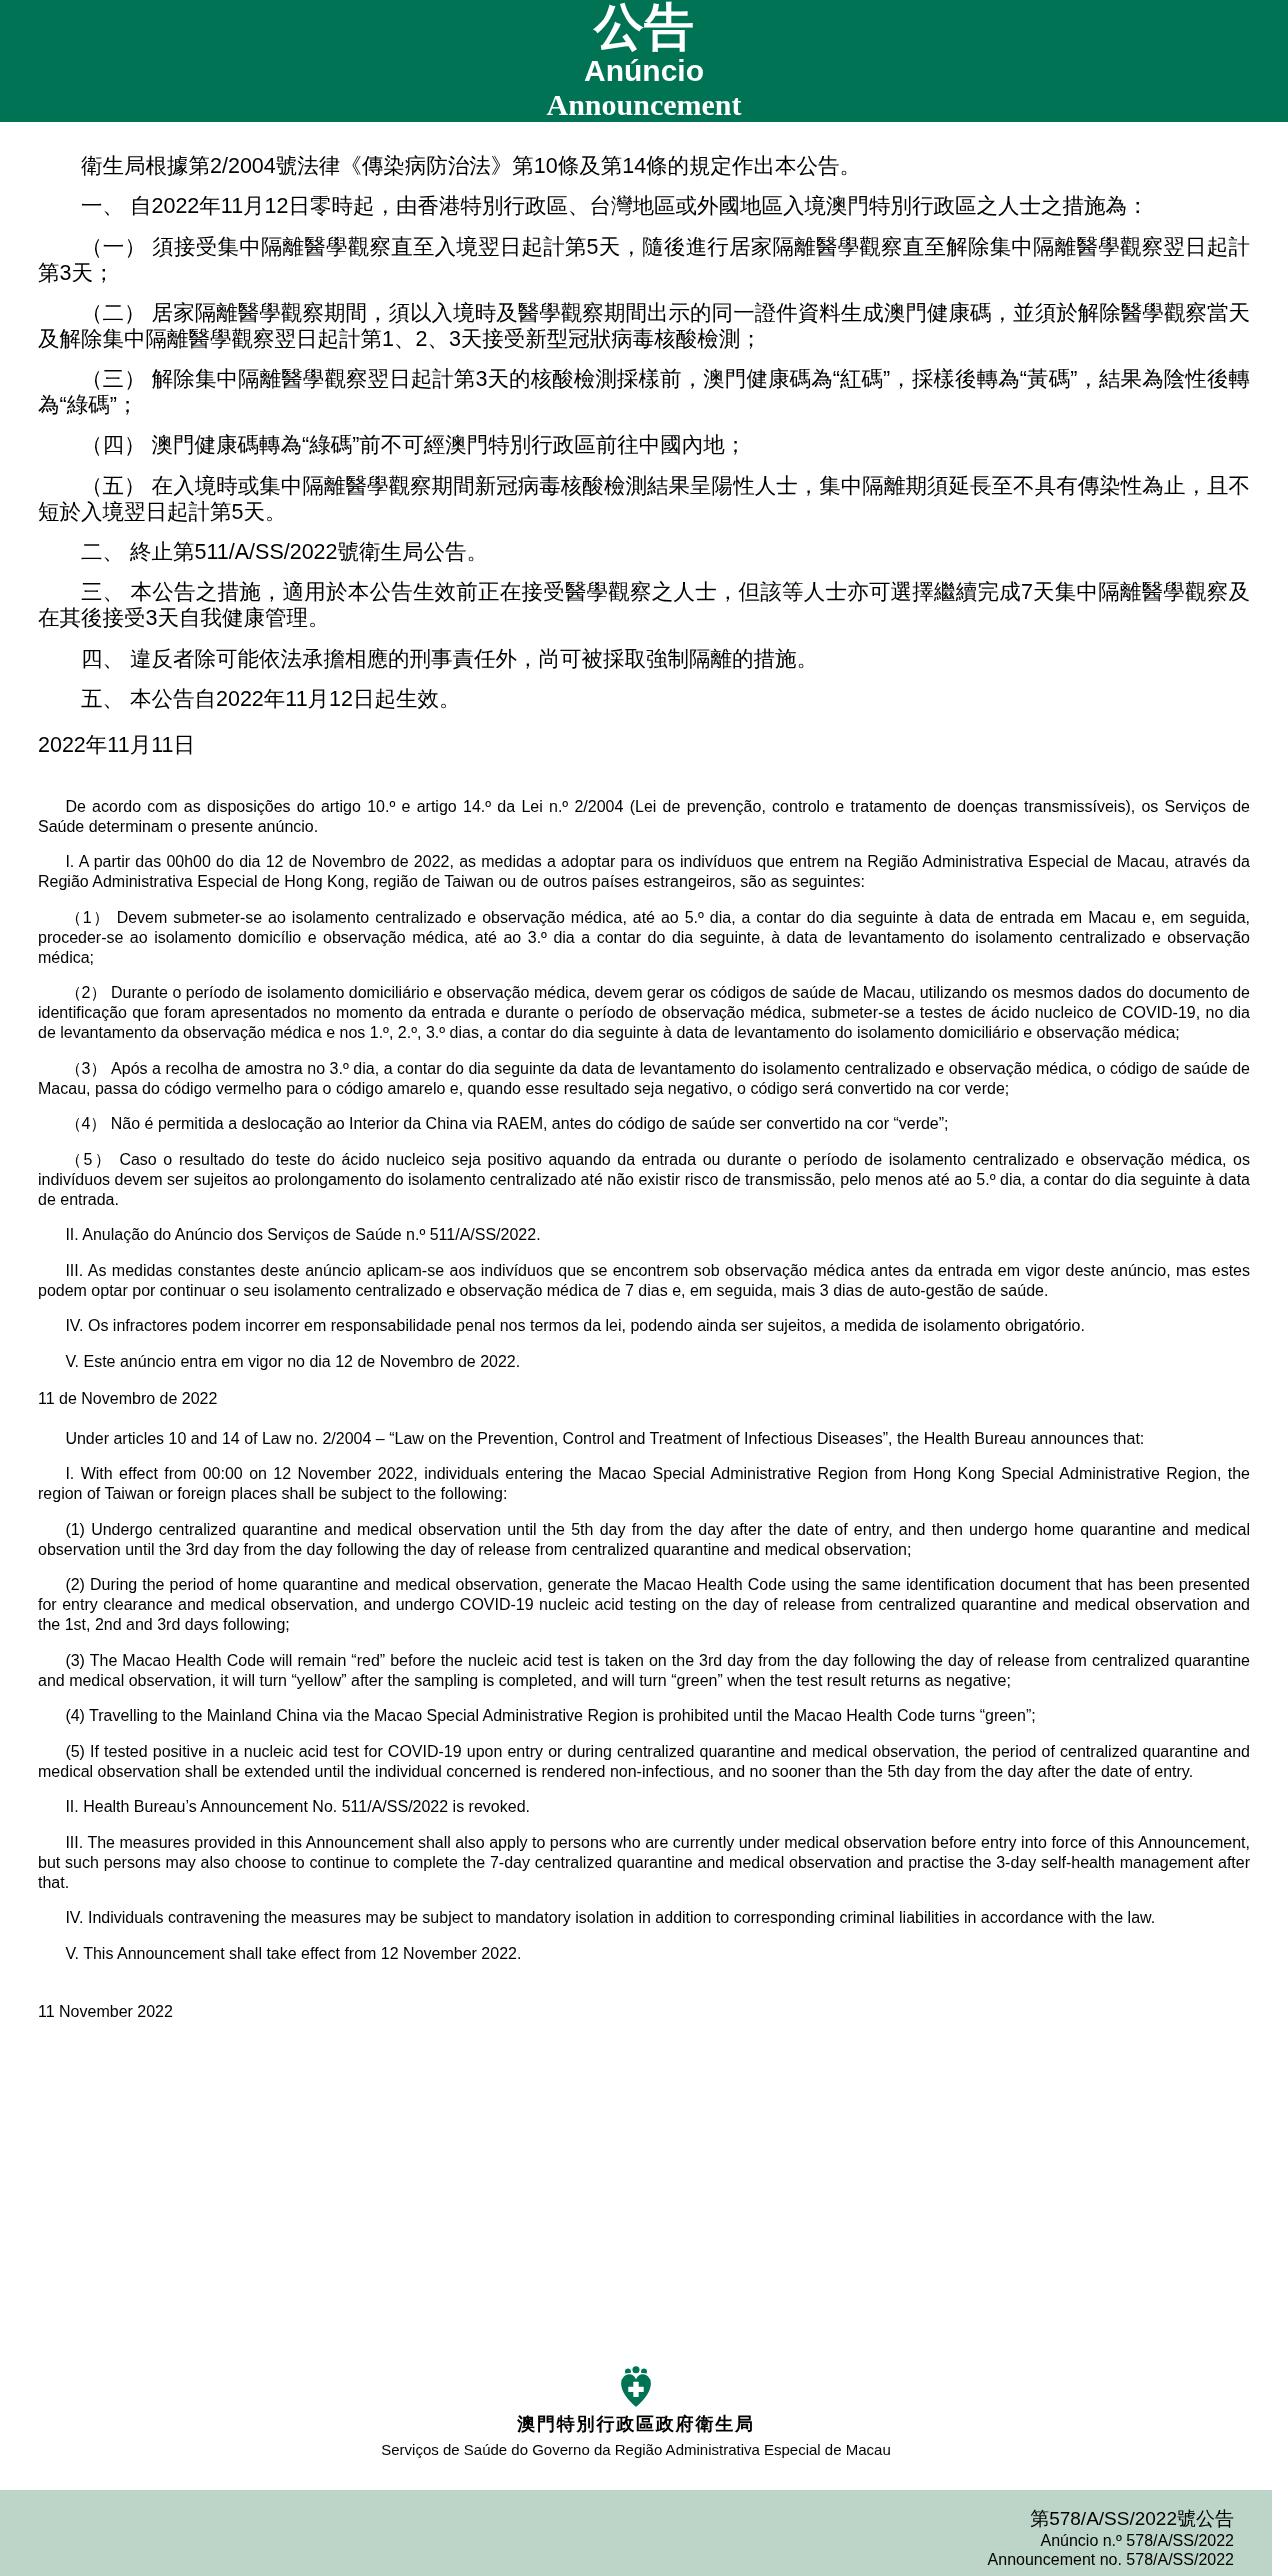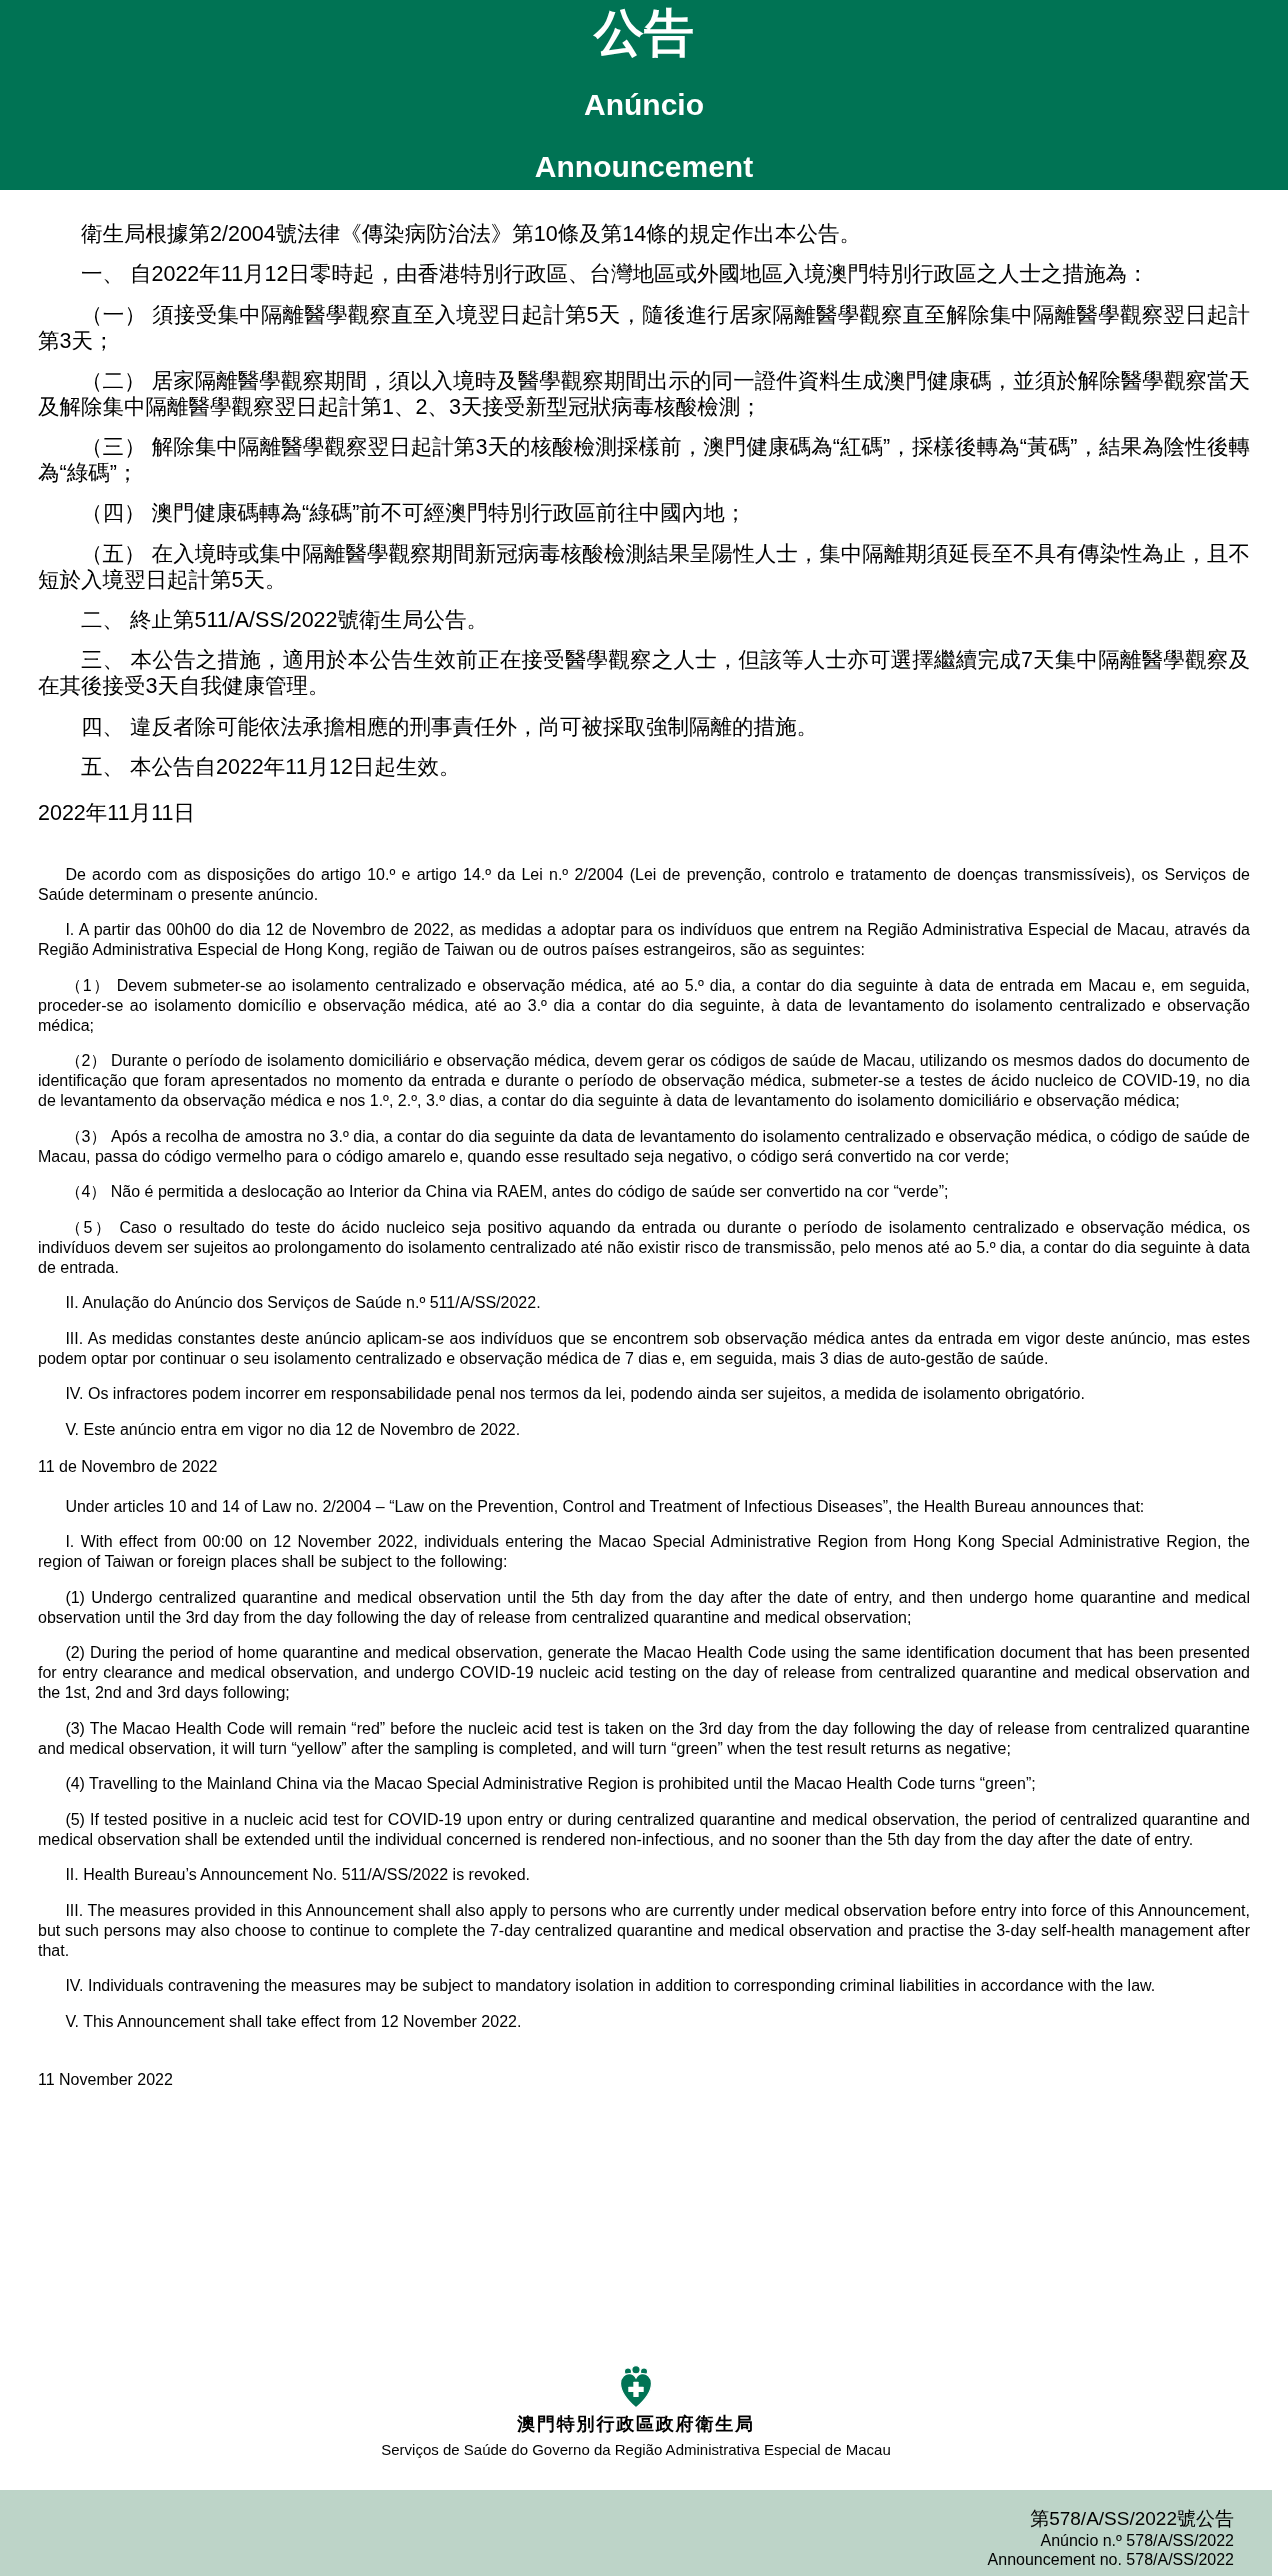--- a/index.html
+++ b/index.html
@@ -7,32 +7,31 @@
     position: relative;
     width: 1288px;
     height: 2576px;
     background: #ffffff;
     overflow: hidden;
     color: #000;
     font-family: "Liberation Sans", sans-serif;
   }
   
   .banner {
-    height: 190px;
+    height: 122px;
     background: #007354;
     color: #ffffff;
     text-align: center;
     display: flex;
     flex-direction: column;
     justify-content: center;
-    gap: 28px;
   }
   .banner-zh { font-size: 50px; font-weight: bold; line-height: 1.06; }
   .banner-pt { font-size: 30px; font-weight: bold; line-height: 1.12; }
-  .banner-en { font-size: 30px; font-weight: bold; line-height: 1.12; }
+  .banner-en { font-size: 30px; font-weight: bold; line-height: 1.12; font-family: Liberation Serif, serif; }
 
   
   .content { padding: 31px 38px 0 38px; }
 
   .sec-zh { font-size: 21.5px; line-height: 26px; text-align: justify; }
   .sec-zh p { margin: 0 0 14.3px 0; text-indent: 43px; }
   .sec-zh p.date { text-indent: 0; margin-top: 20px; text-align: left; }
 
   .sec-latin { font-size: 16px; line-height: 20px; text-align: justify; }
   .sec-latin p { margin: 0 0 15.5px 0; text-indent: 27.4px; }

